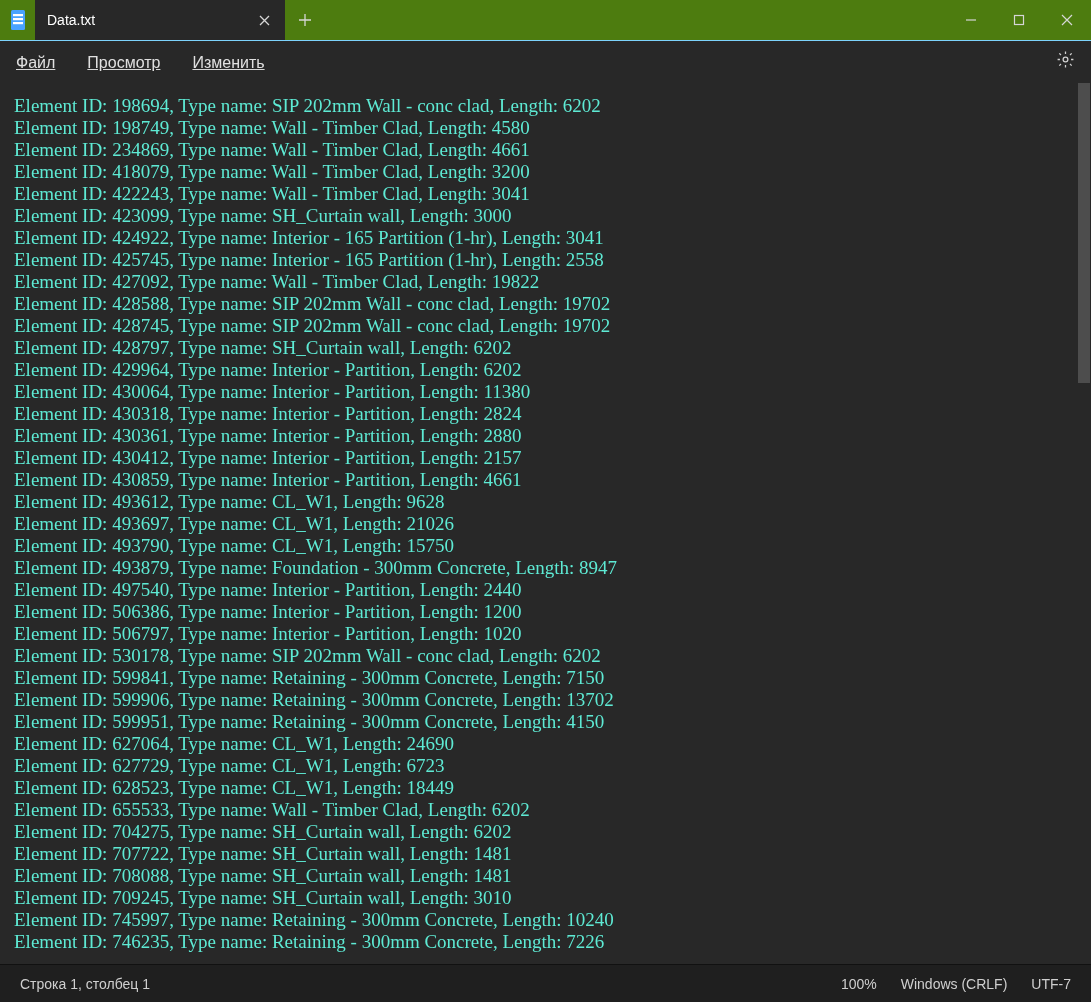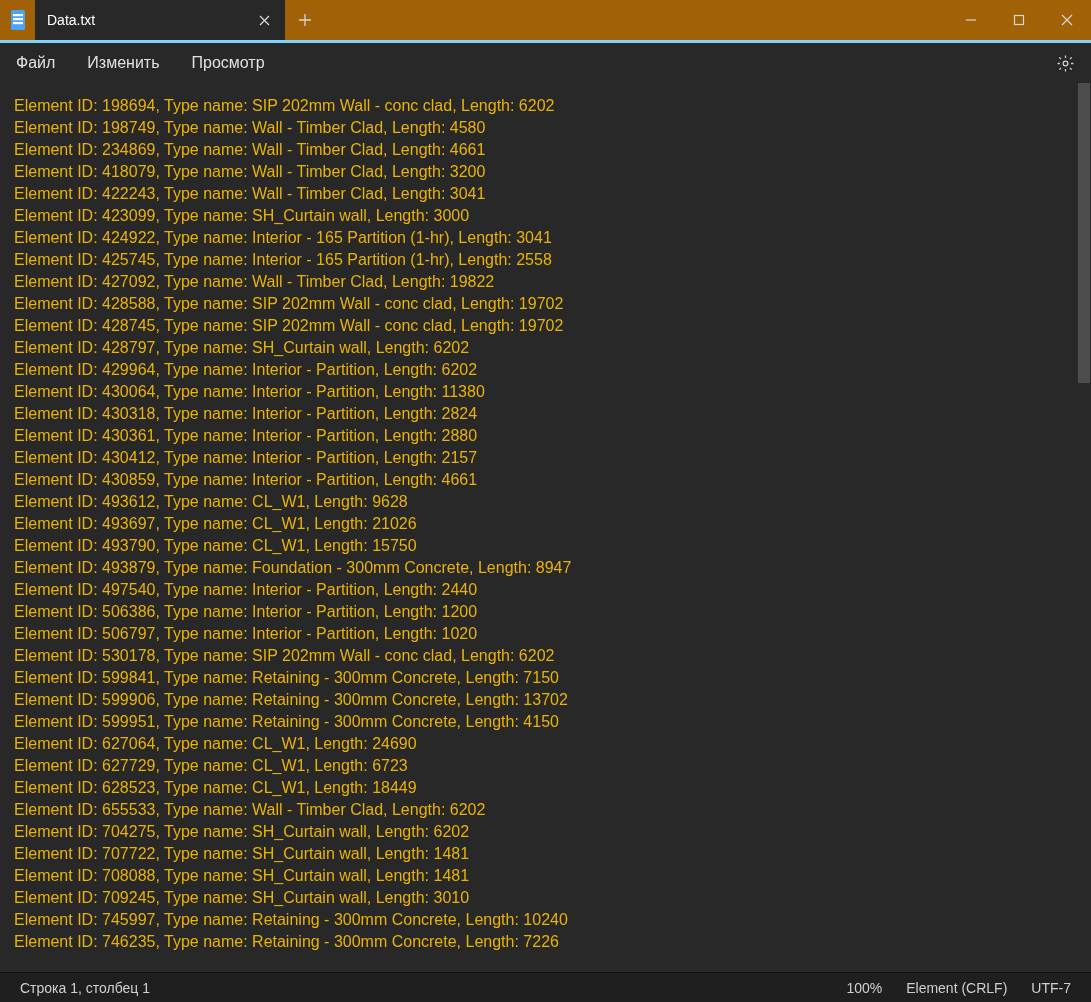--- a/index.html
+++ b/index.html
@@ -5,21 +5,21 @@
 * { margin:0; padding:0; box-sizing:border-box; }
 body {
   width:1091px; height:1002px;
   background:#1e1e1e; color:#d6d6d6;
   font-family:"Segoe UI", Arial, sans-serif; font-size:14px;
   display:flex; flex-direction:column; overflow:hidden;
 }
 
 
 .titlebar {
-  height:40px; background:#a16207;
+  height:40px; background:#4d7c0f;
   display:flex; align-items:flex-start; justify-content:space-between;
 }
 .titlebar-left { display:flex; align-items:center; }
 .app-icon {
   width:35px; display:flex; align-items:center; justify-content:center;
 }
 .tab {
   display:flex; align-items:center; background:#282828;
   padding:0 12px; height:40px; min-width:250px; gap:10px;
   position:relative;
@@ -35,52 +35,53 @@
   color:#d0d0d0; font-size:18px; cursor:pointer;
 }
 .titlebar-right { display:flex; }
 .sysbtn {
   width:48px; height:40px; display:flex; align-items:center; justify-content:center;
   color:#d6d6d6; cursor:pointer;
 }
 
 
 .menubar {
-  height:43px; background:#282828; border-top:3px solid #7dd3fc;
-  display:flex; align-items:center; justify-content:space-between;
+  height:43px; background:#282828; border-top:1px solid #7dd3fc;
+  display:flex; align-items:flex-start; justify-content:space-between;
   padding:0 8px 0 0;
+  text-decoration:underline;
 }
 .menus { display:flex; gap:0; }
 .menu-item {
   padding:0 16px; height:43px; display:flex; align-items:center;
   color:#e0e0e0; font-size:16px; cursor:pointer;
 }
 .settings-btn {
   width:36px; height:36px; display:flex; align-items:center; justify-content:center;
   color:#d0d0d0; cursor:pointer;
 }
 
 
 .editor-wrap { flex:1; display:flex; position:relative; overflow:hidden; background:#282828; }
 .editor {
   flex:1; padding:12px 0 12px 14px;
-  font-family:Liberation Sans, sans-serif; font-size:16px;
-  line-height:22px; color:#eab308; white-space:pre; overflow:hidden;
+  font-family:Liberation Serif, serif; font-size:19px;
+  line-height:22px; color:#5eead4; white-space:pre; overflow:hidden;
 }
 .scrollbar {
   width:14px; background:#282828; position:relative;
 }
 .scrollbar-thumb {
   position:absolute; left:1px; right:1px; top:0; height:300px;
   background:#4d4d4d; border-radius:0;
 }
 
 
 .statusbar {
-  height:30px; background:#1f1f1f;
+  height:38px; background:#1f1f1f;
   display:flex; align-items:center; justify-content:space-between;
   padding:0 20px; color:#cfcfcf; font-size:14px;
   border-top:1px solid #111;
 }
 .status-right { display:flex; gap:24px; }
 .status-item { cursor:pointer; }
 </style>
 </head>
 <body>
 
@@ -123,22 +124,22 @@
       <svg width="12" height="12" viewBox="0 0 12 12">
           <path d="M1 1 L11 11 M11 1 L1 11" stroke="#d6d6d6" stroke-width="1.2"></path>
         </svg>
     </div>
   </div>
 </div>
 
 <div class="menubar">
   <div class="menus">
     <div class="menu-item">Файл</div>
+    <div class="menu-item">Просмотр</div>
     <div class="menu-item">Изменить</div>
-    <div class="menu-item">Просмотр</div>
   </div>
   <div class="settings-btn">
     <svg width="19" height="19" viewBox="0 0 24 24" fill="none" stroke="#d0d0d0" stroke-width="1.6">
       <circle cx="12" cy="12" r="3"></circle>
       <path d="M12 2v3M12 19v3M4.2 4.2l2.1 2.1M17.7 17.7l2.1 2.1M2 12h3M19 12h3M4.2 19.8l2.1-2.1M17.7 6.3l2.1-2.1"></path>
     </svg>
   </div>
 </div>
 
 <div class="editor-wrap">
@@ -183,16 +184,16 @@
 Element ID: 746235, Type name: Retaining - 300mm Concrete, Length: 7226</div>
   <div class="scrollbar">
     <div class="scrollbar-thumb"></div>
   </div>
 </div>
 
 <div class="statusbar">
   <div class="status-item">Строка 1, столбец 1</div>
   <div class="status-right">
     <div class="status-item">100%</div>
-    <div class="status-item">Element (CRLF)</div>
+    <div class="status-item">Windows (CRLF)</div>
     <div class="status-item">UTF-7</div>
   </div>
 </div>
 
 </body></html>

